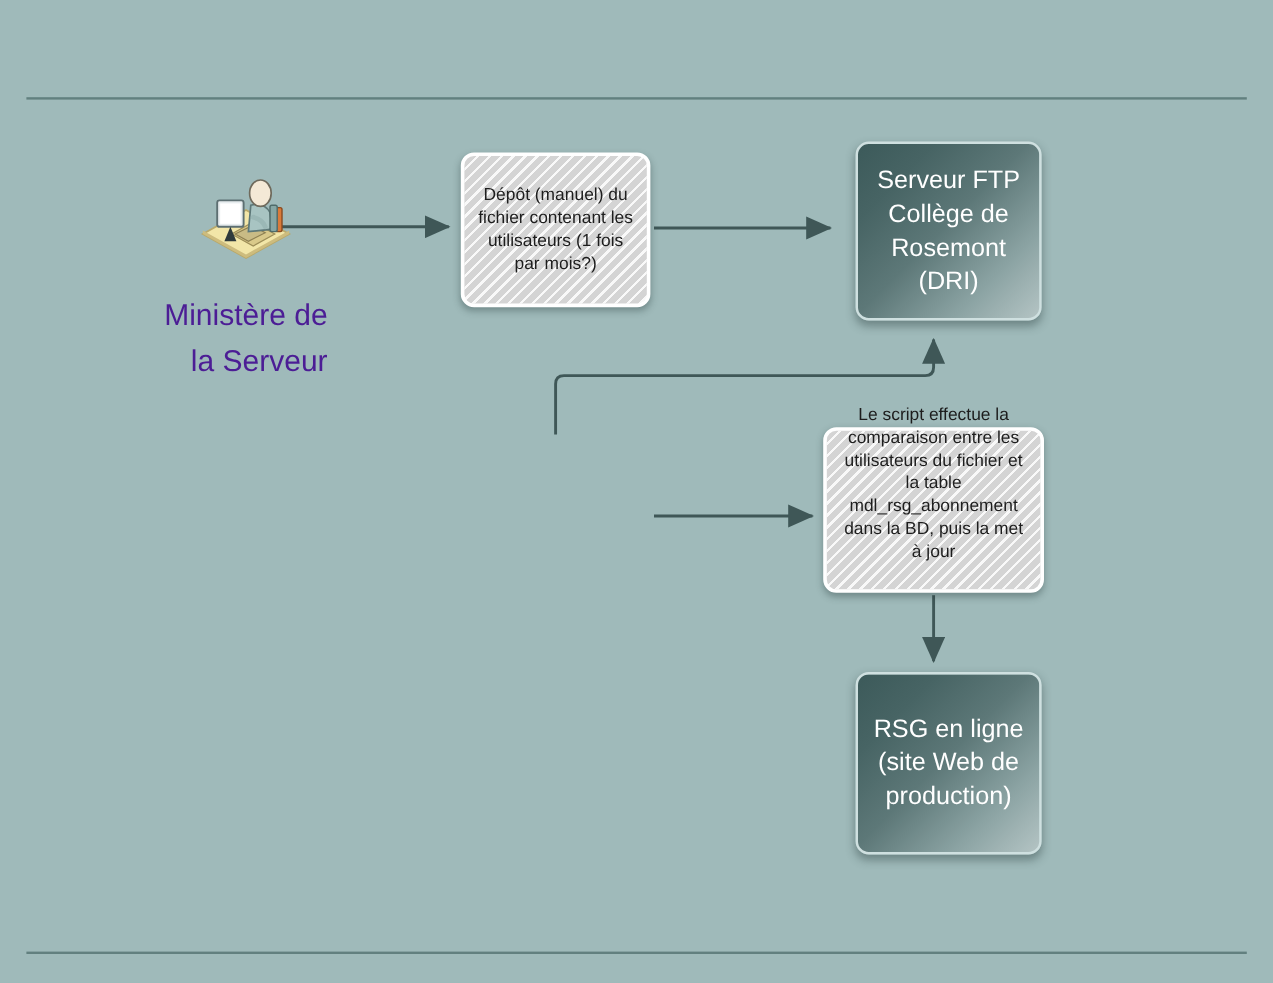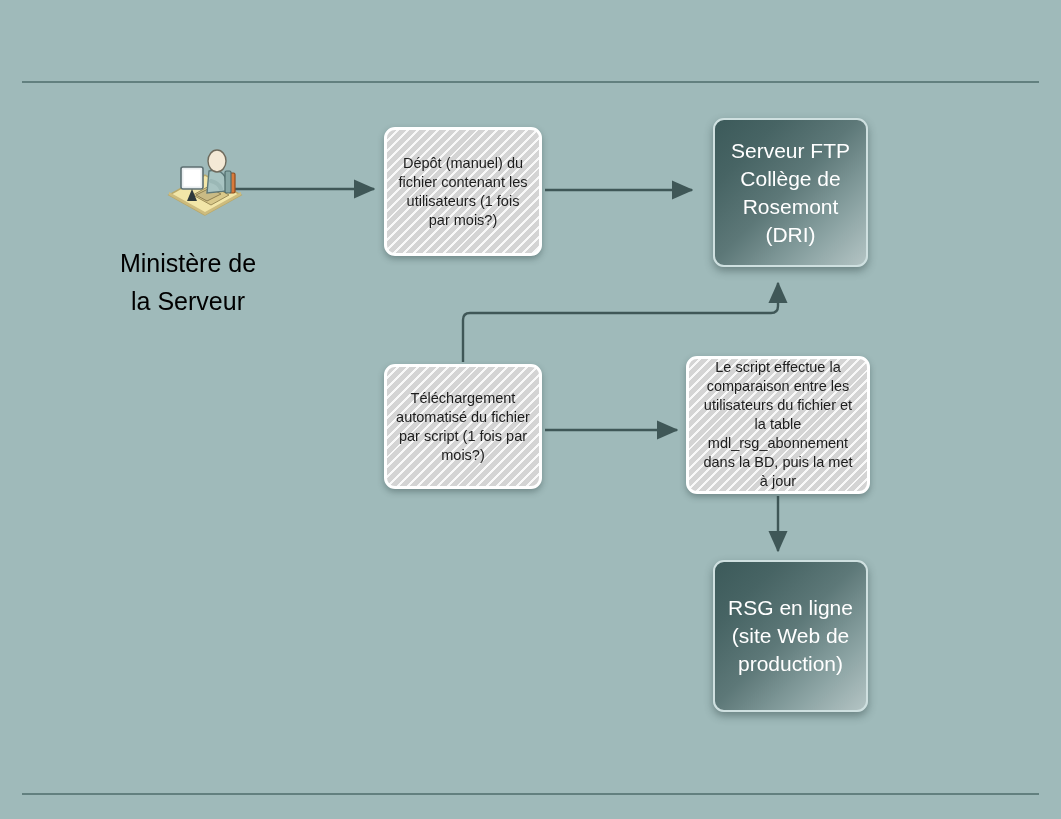--- a/index.html
+++ b/index.html
@@ -71,21 +71,21 @@
     background-image: repeating-linear-gradient(
         135deg,
         rgba(255,255,255,0.85) 0px,
         rgba(255,255,255,0.85) 2px,
         rgba(0,0,0,0) 2px,
         rgba(0,0,0,0) 7px);
     box-shadow: 0 3px 6px rgba(40,60,60,0.38);
     color: #1d1d1d;
     font-size: 14.5px;
     line-height: 19px;
-    padding: 0 9px;
+    padding: 21px 9px;
   }
 
   
   .node.system {
     border: 2px solid #cfe0e0;
     background: linear-gradient(135deg,
         #3c5a5a 0%,
         #476464 22%,
         #5d7878 48%,
         #8ba3a3 76%,
@@ -120,22 +120,22 @@
     left: 60px;
     top: 0px;
     width: 84px;
     height: 80px;
   }
   #actor-label {
     position: absolute;
     left: 0;
     top: 101px;
     width: 170px;
-    text-align: center;
-    color: #000000;
+    text-align: right;
+    color: #4c1d95;
     font-size: 25px;
     line-height: 38px;
   }
 </style>
 </head>
 <body>
 
 <div id="slide">
 
   <div class="hrule" id="rule-top"></div>
@@ -192,23 +192,20 @@
   </div>
 
   <div class="node process" id="node-depot">
     <span class="node-label">Dépôt (manuel) du fichier contenant les utilisateurs (1 fois par mois?)</span>
   </div>
 
   <div class="node system" id="node-ftp">
     <span class="node-label">Serveur FTP Collège de Rosemont (DRI)</span>
   </div>
 
-  <div class="node process" id="node-telech">
-    <span class="node-label">Téléchargement automatisé du fichier par script (1 fois par mois?)</span>
-  </div>
 
   <div class="node process" id="node-script">
     <span class="node-label">Le script effectue la comparaison entre les utilisateurs du fichier et la table mdl_rsg_abonnement dans la BD, puis la met à jour</span>
   </div>
 
   <div class="node system" id="node-rsg">
     <span class="node-label">RSG en ligne (site Web de production)</span>
   </div>
 
   <div class="hrule" id="rule-bottom"></div>

